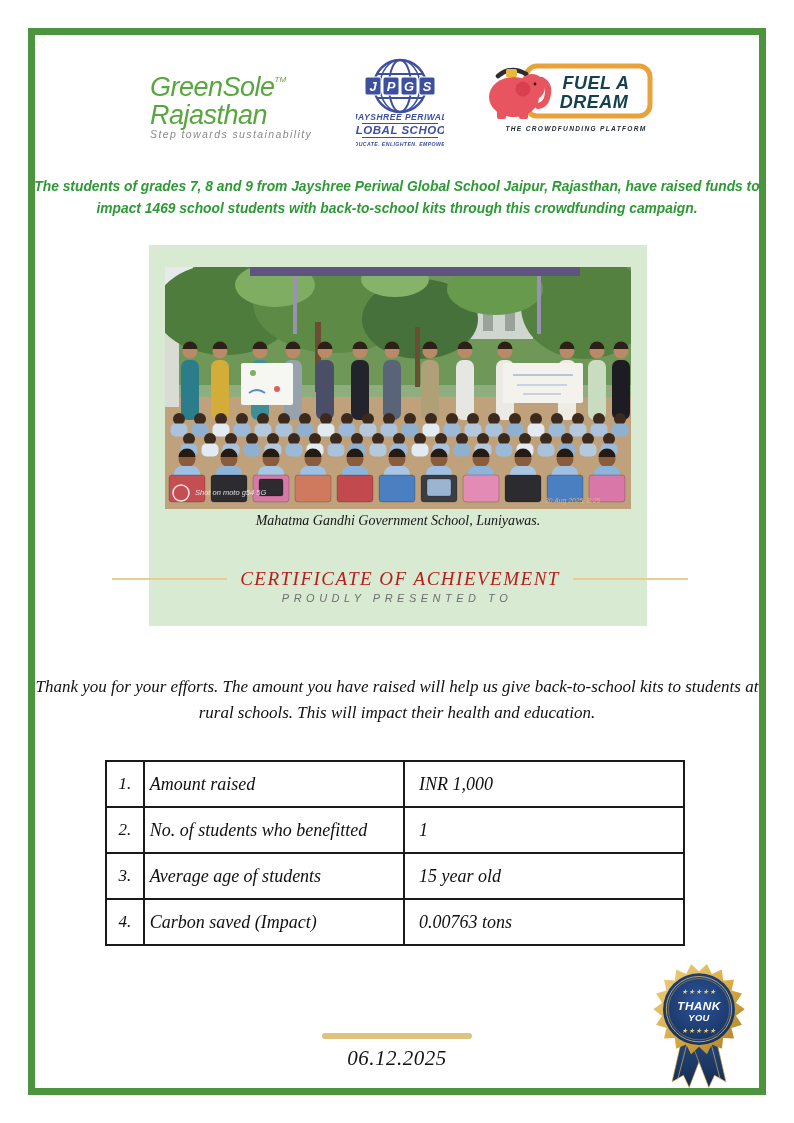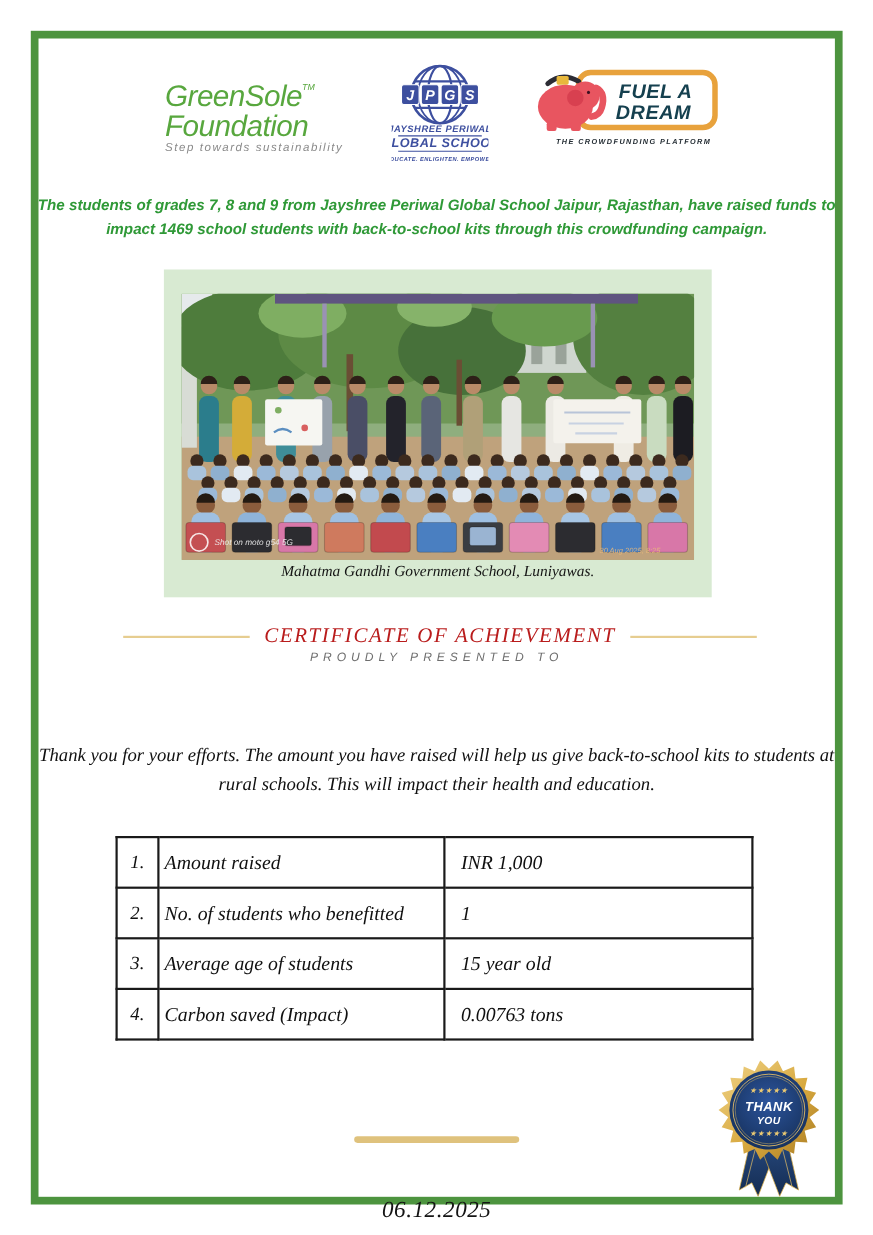--- a/index.html
+++ b/index.html
@@ -22,21 +22,21 @@
   .fuel-logo{position:absolute;left:484px;top:58px;}
 
   
   .intro{
     position:absolute;left:23px;top:176px;width:748px;
     font-family:"Liberation Sans",sans-serif;font-weight:bold;
     font-size:13.8px;line-height:1.58;text-align:center;color:#2f9937;
   }
 
   
-  .photo-frame{position:absolute;left:149px;top:245px;width:498px;height:298px;background:#d8ead2;}
+  .photo-frame{position:absolute;left:149px;top:245px;width:498px;height:381px;background:#d8ead2;}
   .photo-frame svg{position:absolute;left:16px;top:22px;display:block;}
   .photo-caption{
     position:absolute;left:0;right:0;top:268px;text-align:center;
     font-size:14px;color:#141414;
   }
 
   
   .heading-row{
     position:absolute;left:112px;top:556px;width:576px;
     display:flex;align-items:center;
@@ -66,34 +66,34 @@
   .stats td.c-num{width:36px;text-align:center;font-size:17px;}
   .stats td.c-label{width:256px;padding-left:5px;}
   .stats td.c-value{width:267px;padding-left:14px;}
 
   
   .date-rule{
     position:absolute;left:322px;top:1033px;width:150px;height:6px;border-radius:3px;background:#dfc27d;
   }
   .date-text{
     position:absolute;left:0;right:0;top:1046px;text-align:center;
-    font-size:21px;letter-spacing:0.5px;color:#141414;margin-top:41px;
+    font-size:21px;letter-spacing:0.5px;color:#141414;
   }
 
   .badge{position:absolute;left:650px;top:960px;width:98px;height:131px;}
 </style>
 </head>
 <body>
 
 <div class="page">
   <div class="page-border"></div>
 
   <div class="greensole">
     <div class="gs-line1"><span>GreenSole</span><span class="gs-tm">TM</span></div>
-    <div class="gs-line2">Foundation</div>
+    <div class="gs-line2">Rajasthan</div>
     <div class="gs-tag">Step towards sustainability</div>
   </div>
 
   <svg class="jpgs-logo" width="88" height="94" viewBox="0 0 88 94">
     <g stroke="#3d4f9f" fill="none" stroke-width="2.4">
       <circle cx="44" cy="30" r="26" fill="#ffffff"></circle>
       <ellipse cx="44" cy="30" rx="11" ry="26" stroke-width="2"></ellipse>
       <ellipse cx="44" cy="30" rx="20" ry="26" stroke-width="1.6"></ellipse>
       <line x1="21" y1="18" x2="67" y2="18" stroke-width="2"></line>
       <line x1="21" y1="42" x2="67" y2="42" stroke-width="2"></line>

